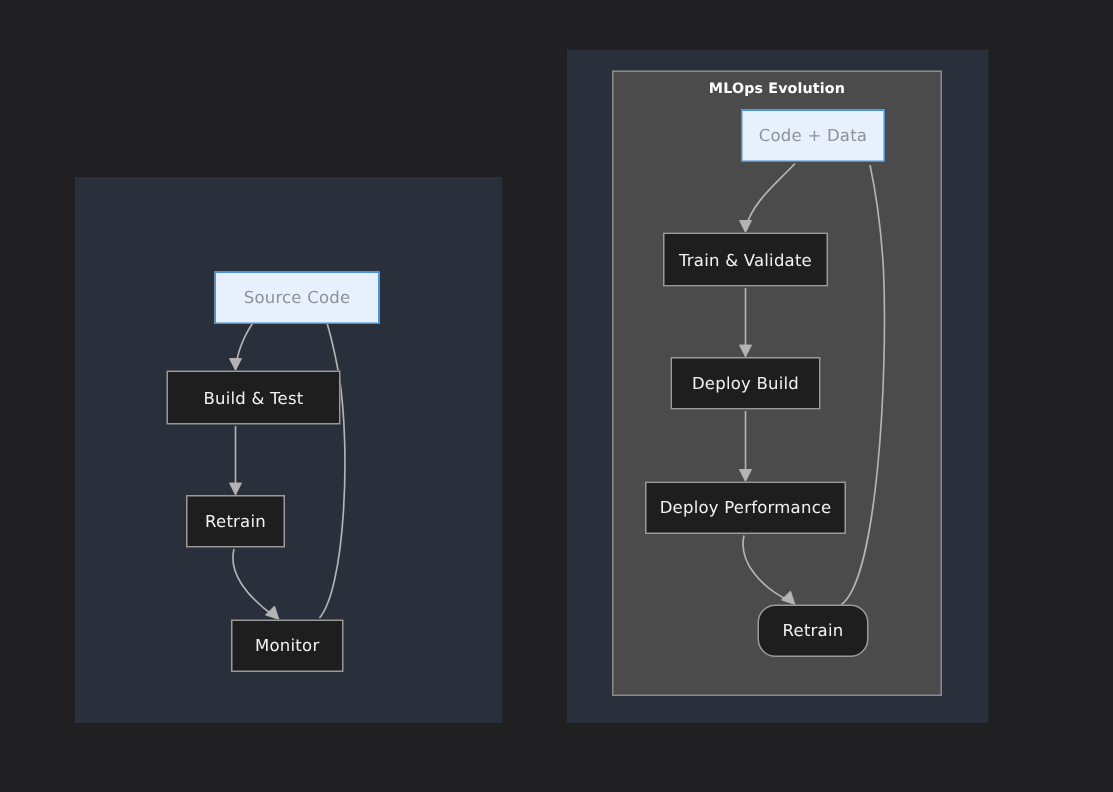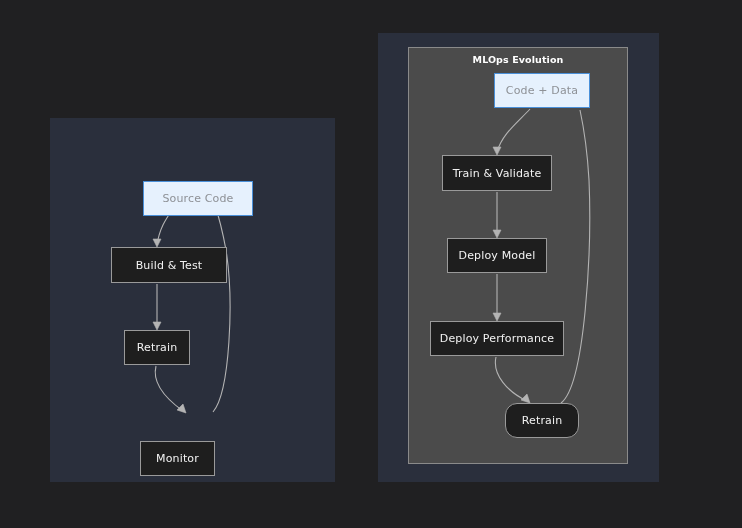--- a/index.html
+++ b/index.html
@@ -119,31 +119,31 @@
   <div id="node-layer">
       <div class="node highlight" style="left: 143px; top: 165px; width: 110px; height: 35px; margin-top: 16px;">
         <span>Source Code</span>
       </div>
       <div class="node" style="left: 111px; top: 247px; width: 116px; height: 36px;">
         <span>Build &amp; Test</span>
       </div>
       <div class="node" style="left: 124px; top: 330px; width: 66px; height: 35px;">
         <span>Retrain</span>
       </div>
-      <div class="node" style="left: 140px; top: 413px; width: 75px; height: 35px; margin-top: 28px;">
+      <div class="node" style="left: 154px; top: 413px; width: 75px; height: 35px;">
         <span>Monitor</span>
       </div>
       <div class="node highlight" style="left: 494px; top: 73px; width: 96px; height: 35px;">
         <span>Code + Data</span>
       </div>
       <div class="node" style="left: 442px; top: 155px; width: 110px; height: 36px;">
         <span>Train &amp; Validate</span>
       </div>
       <div class="node" style="left: 447px; top: 238px; width: 100px; height: 35px;">
-        <span>Deploy Model</span>
+        <span>Deploy Build</span>
       </div>
       <div class="node" style="left: 430px; top: 321px; width: 134px; height: 35px;">
         <span>Deploy Performance</span>
       </div>
       <div class="node" style="left: 505px; top: 403px; width: 74px; height: 35px; border-radius: 12px;">
         <span>Retrain</span>
       </div>
     </div>
 
 </div>

